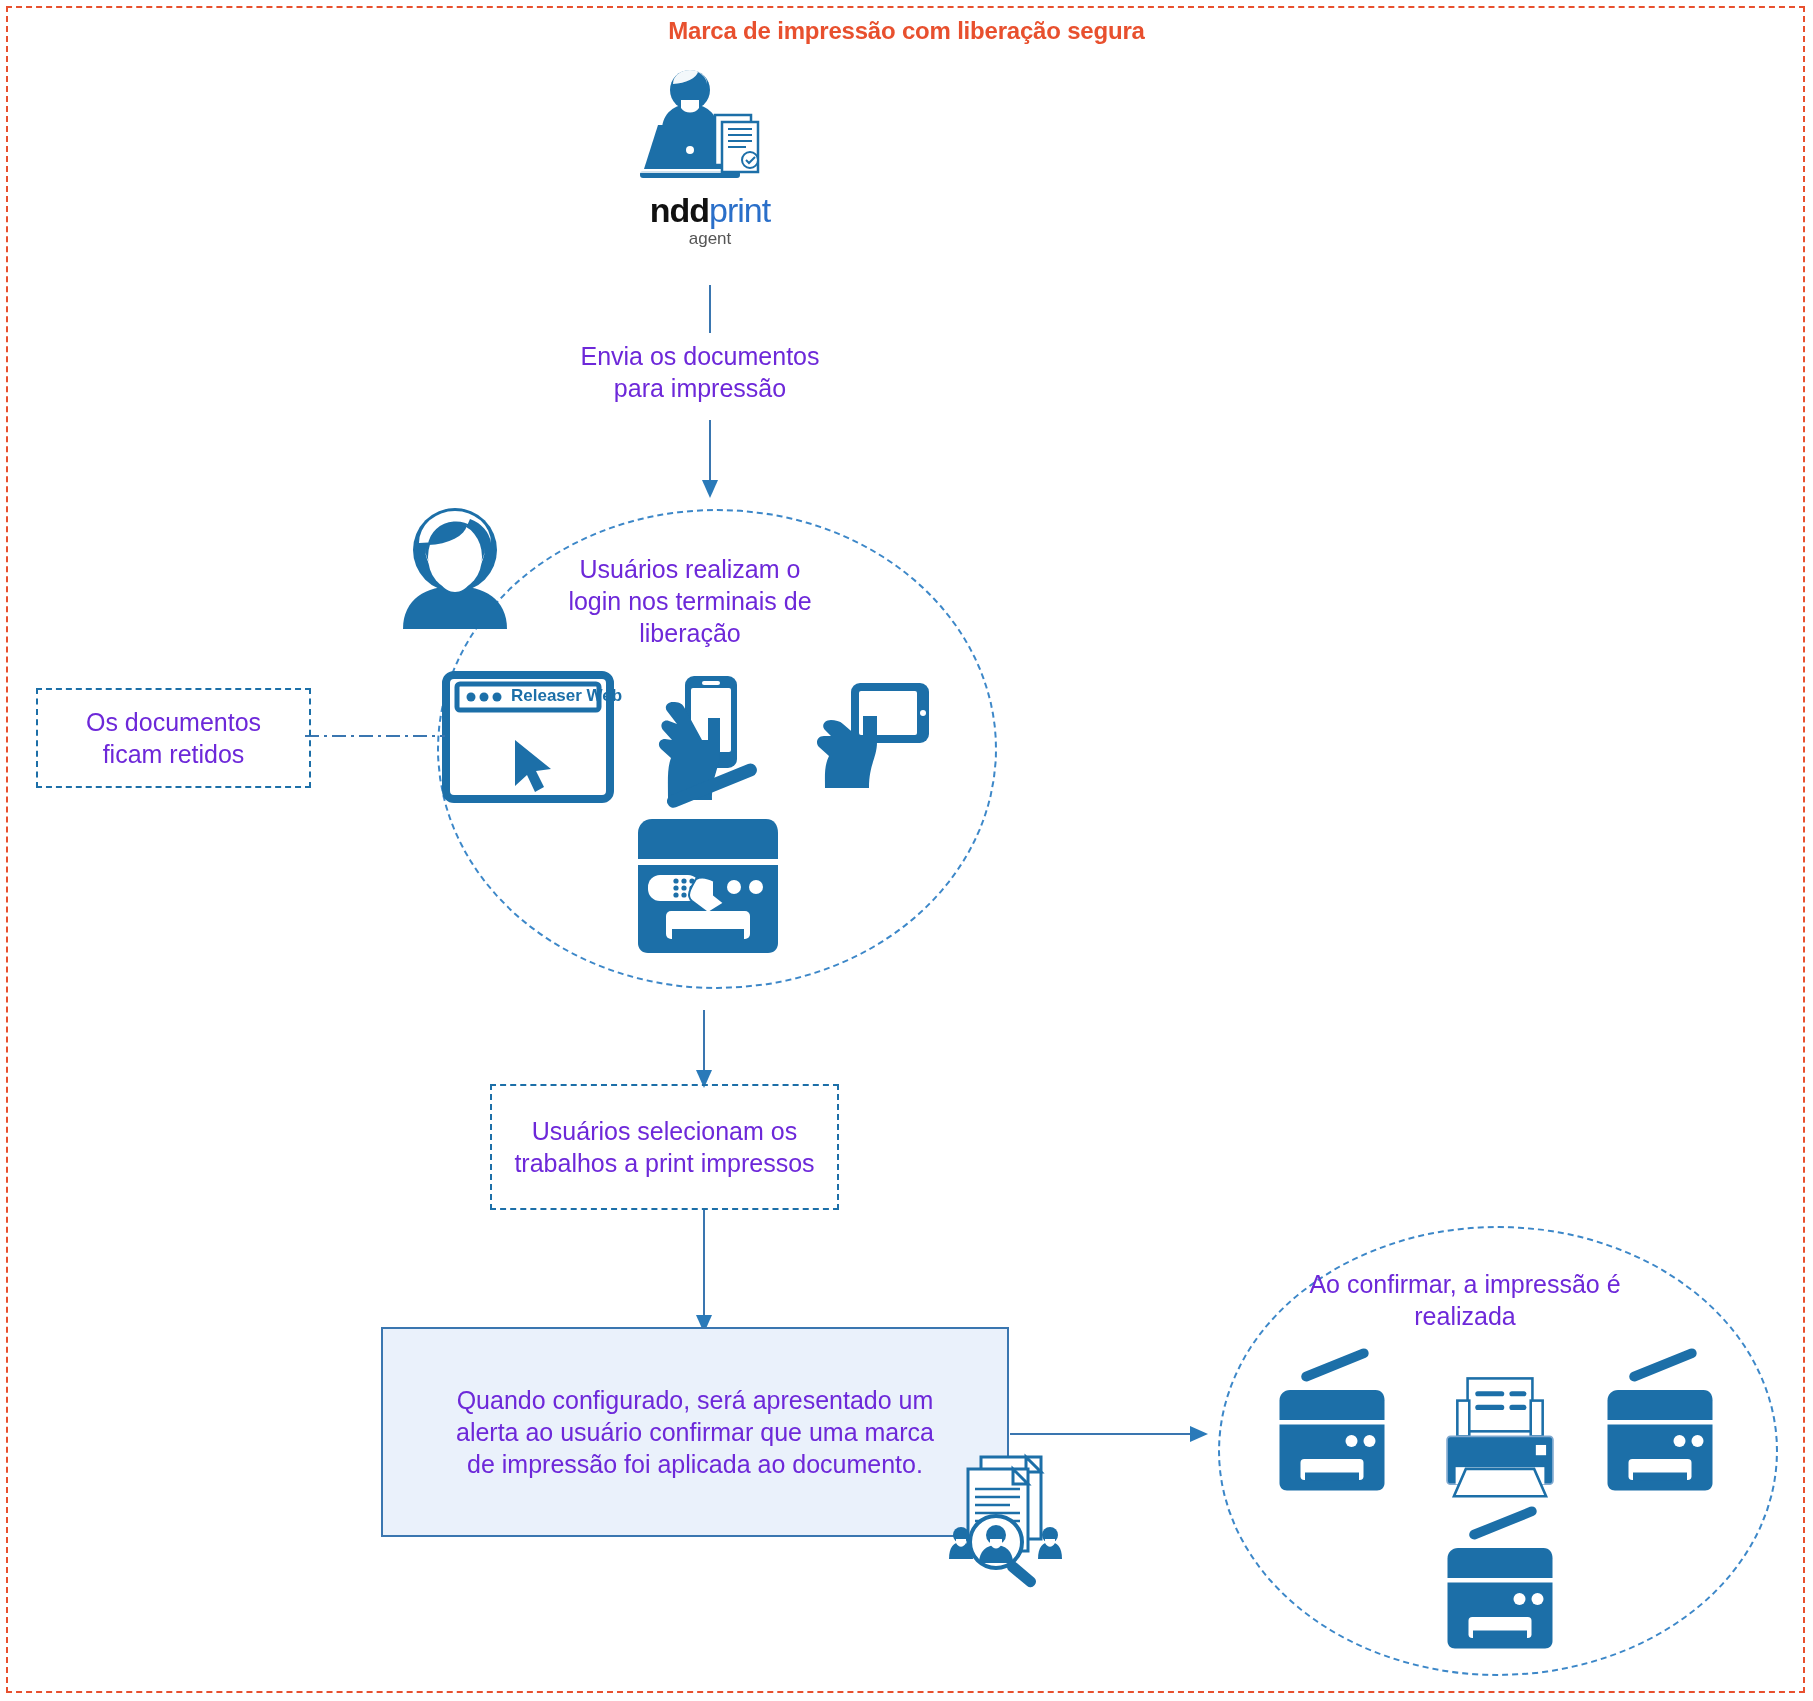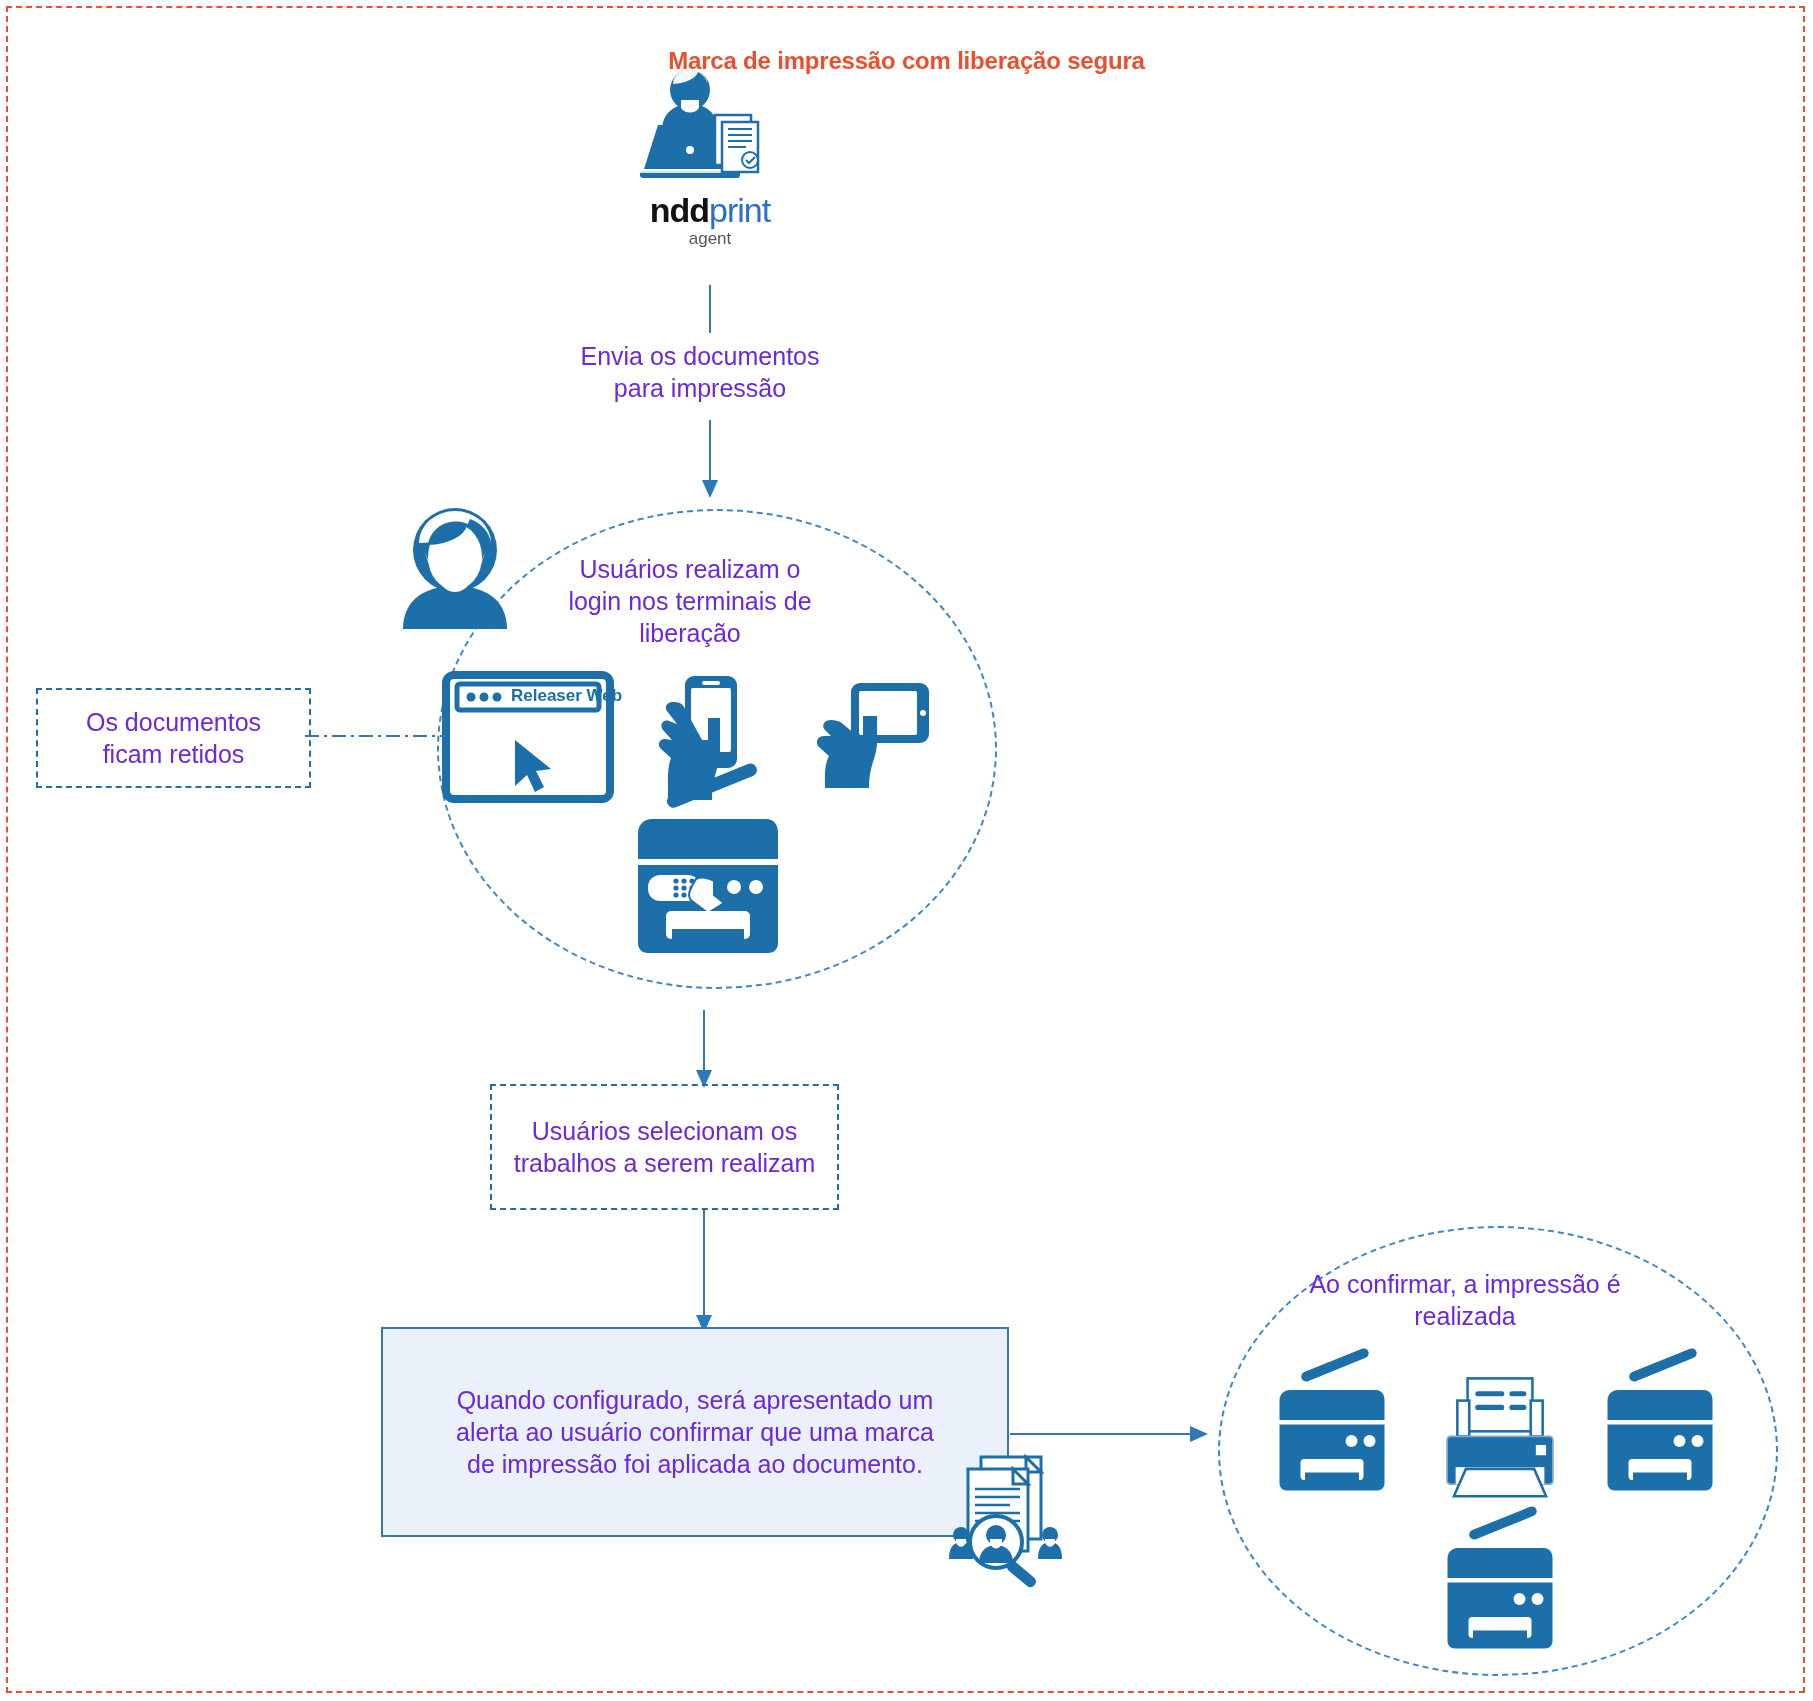--- a/index.html
+++ b/index.html
@@ -32,21 +32,20 @@
   #title {
     position: absolute;
     left: 0;
     top: 17px;
     width: 1813px;
     text-align: center;
     font-size: 24px;
     font-weight: bold;
     color: #e8502e;
     letter-spacing: -0.2px;
-    margin-top: 30px;
   }
   .gray-text {
     color: #6d28d9;
     font-size: 25px;
     line-height: 1.28;
     text-align: center;
   }
   .abs { position: absolute; }
   svg { display: block; overflow: visible; }
 
@@ -248,21 +247,21 @@
   </div>
 
   <svg class="abs" style="left:684px; top:1010px;" width="40" height="80">
     <line x1="20" y1="0" x2="20" y2="62" stroke="#3a76b0" stroke-width="2"></line>
     <polygon points="12,60 28,60 20,78" fill="#2a7ab9"></polygon>
   </svg>
 
   <div id="select-box" class="abs">
     <div class="gray-text">
       <div>Usuários selecionam os</div>
-      <div>trabalhos a serem realizam</div>
+      <div>trabalhos a print impressos</div>
     </div>
   </div>
 
   <svg class="abs" style="left:684px; top:1210px;" width="40" height="125">
     <line x1="20" y1="0" x2="20" y2="108" stroke="#3a76b0" stroke-width="2"></line>
     <polygon points="12,105 28,105 20,123" fill="#2a7ab9"></polygon>
   </svg>
 
   <div id="alert-box" class="abs">
     <div class="gray-text">

